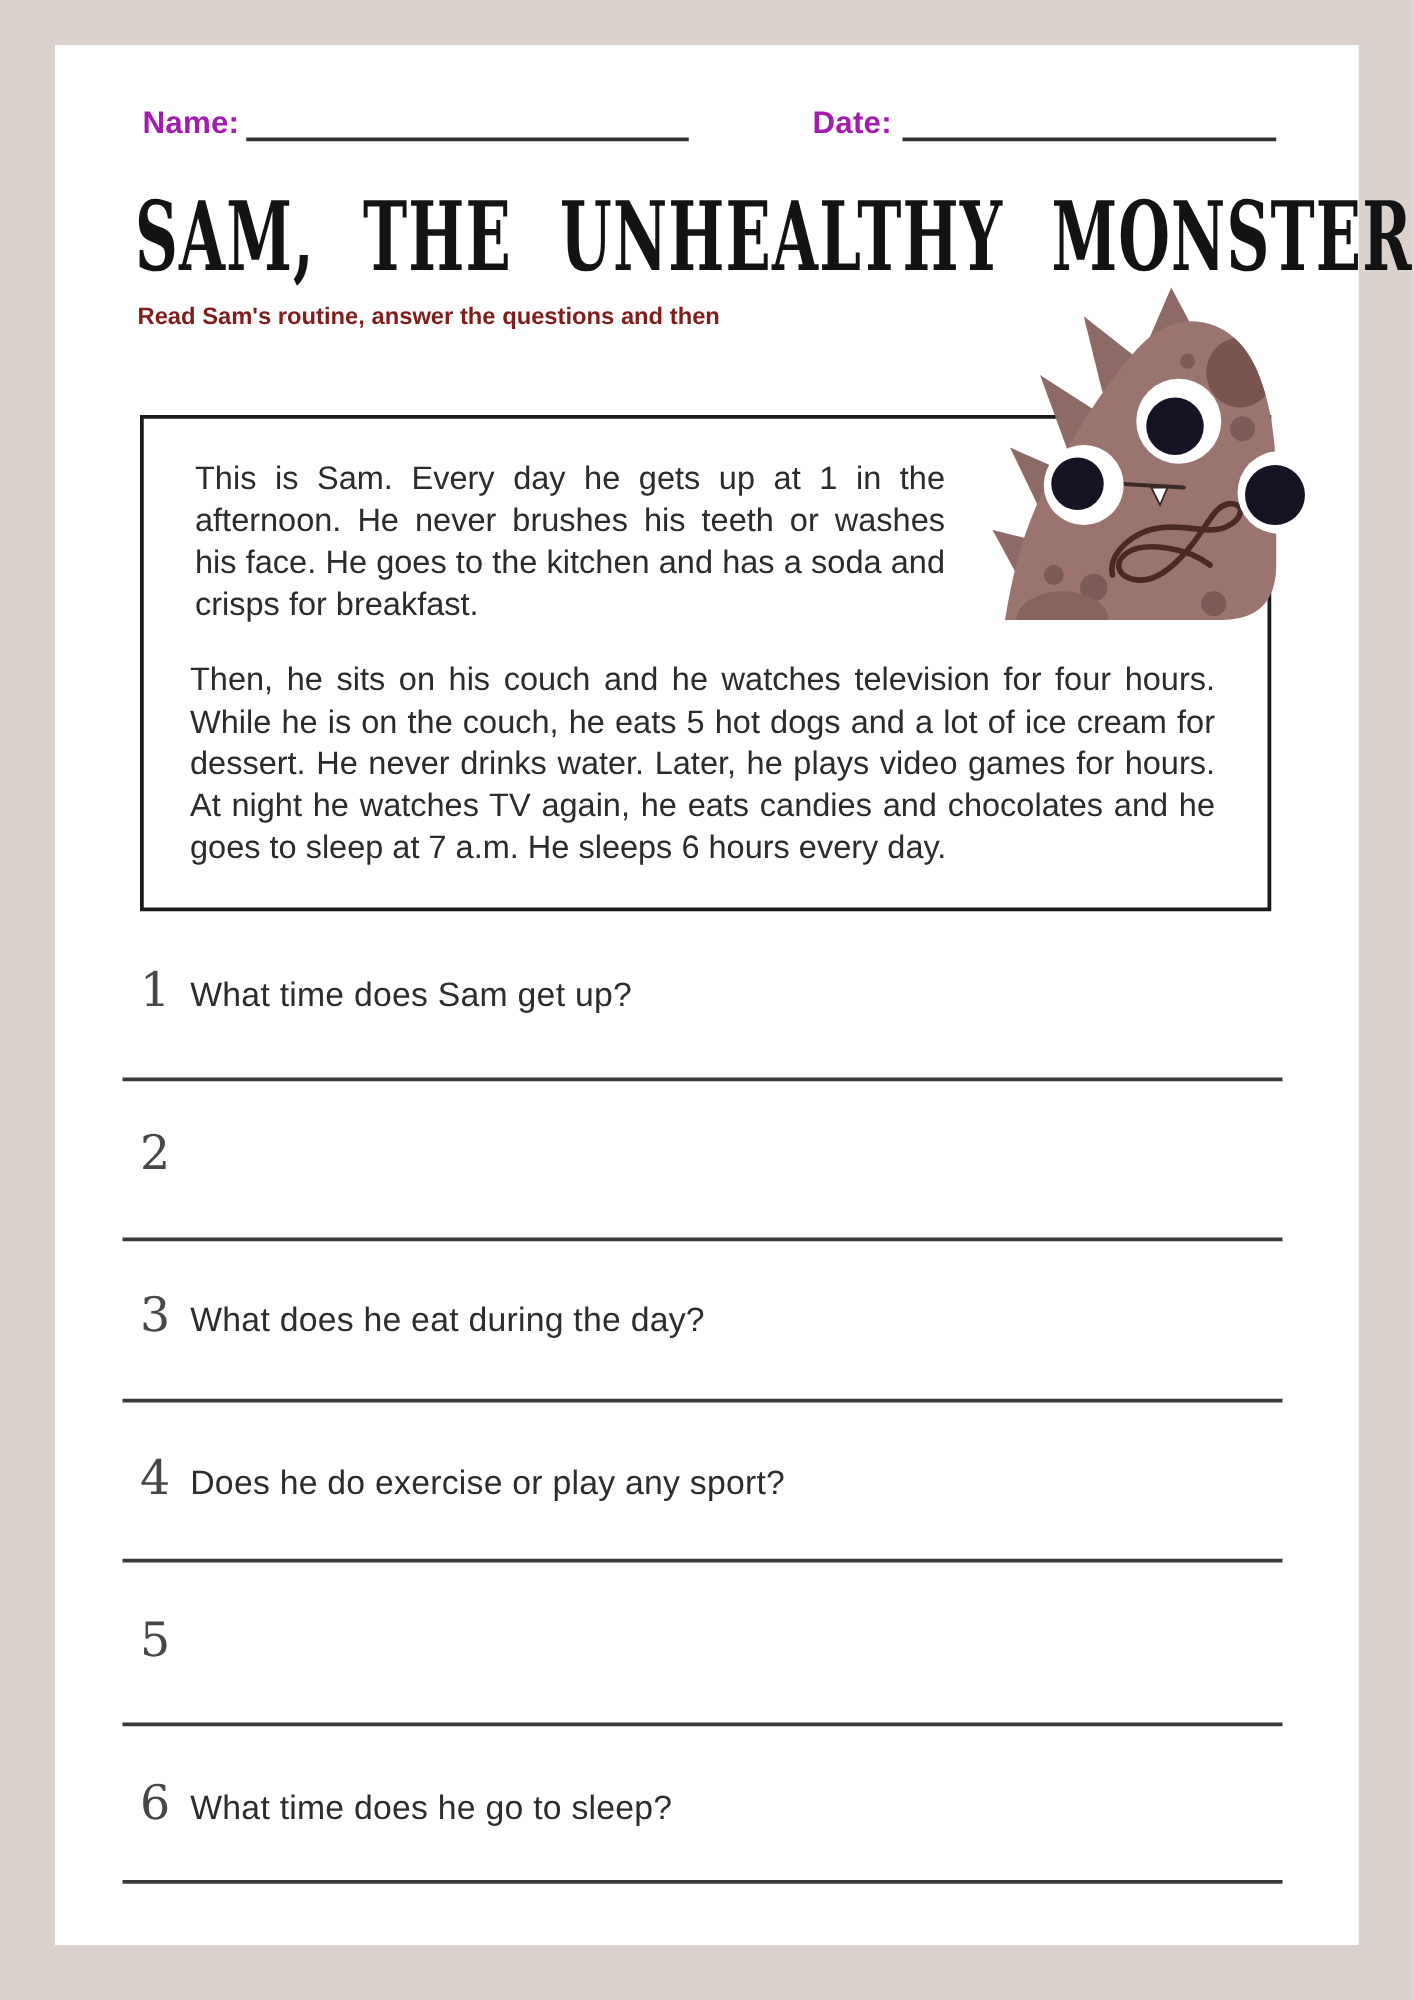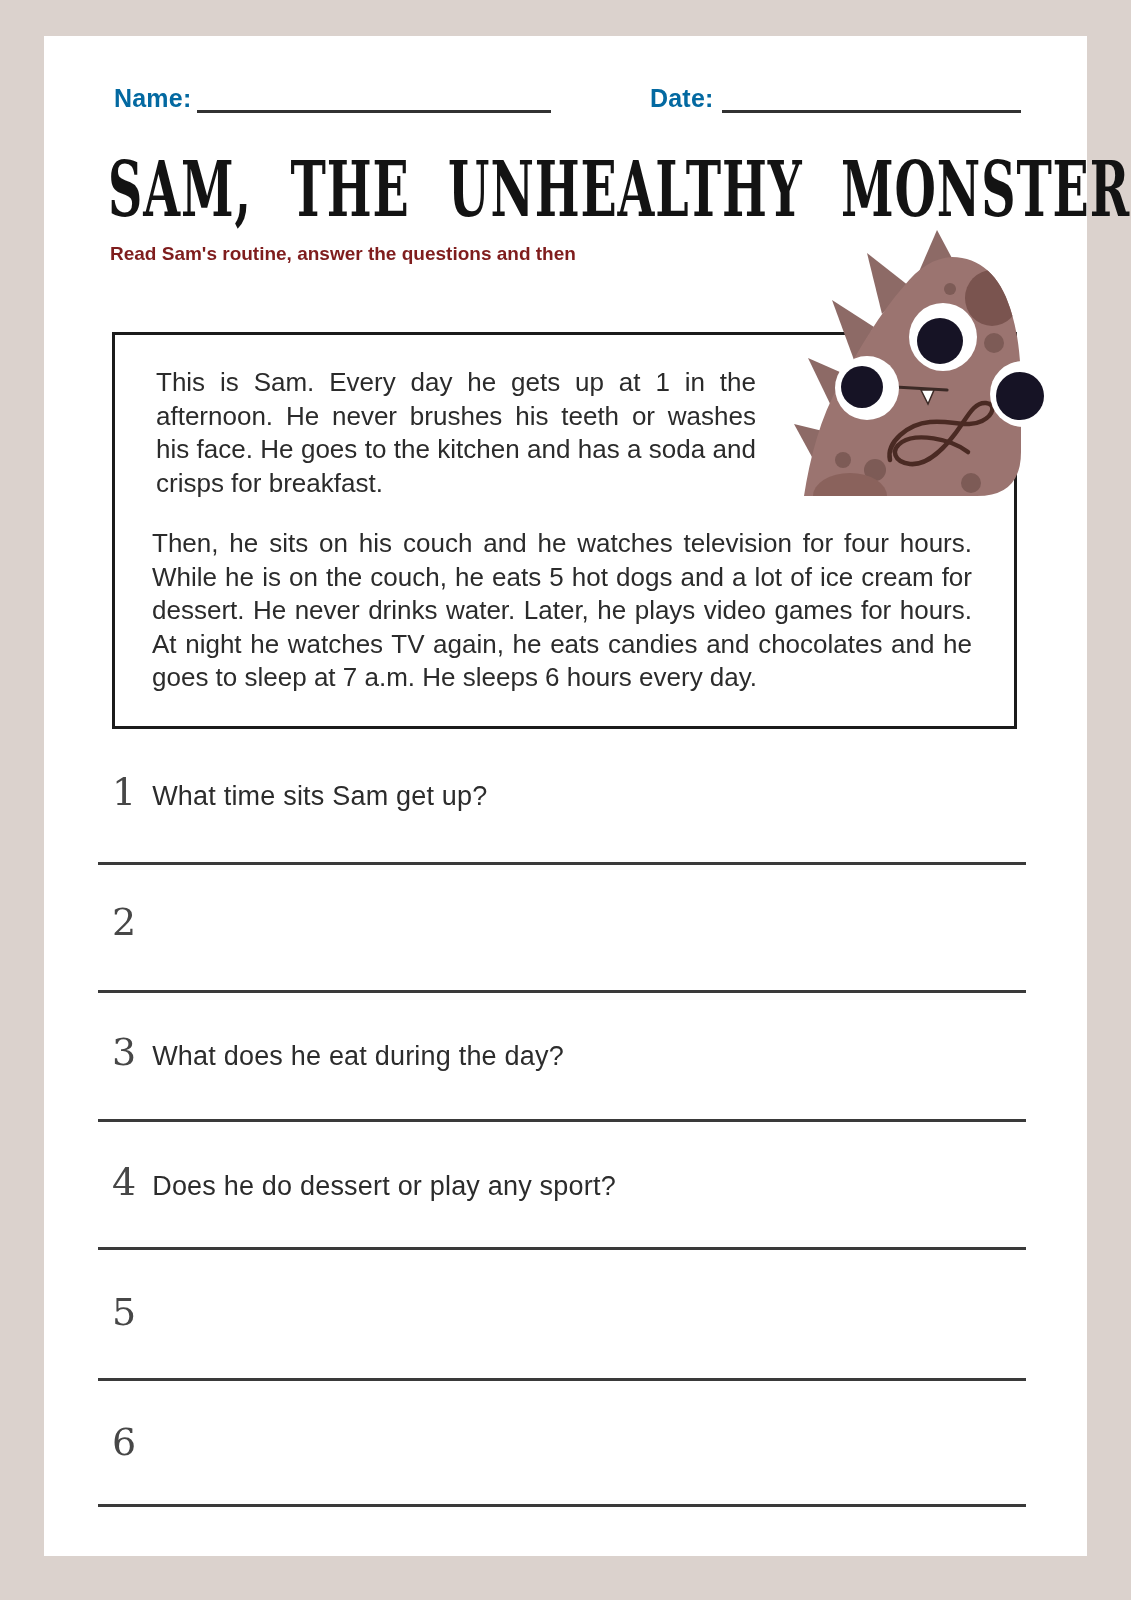--- a/index.html
+++ b/index.html
@@ -9,21 +9,21 @@
     font-family:"Liberation Sans",sans-serif;
     -webkit-font-smoothing:antialiased;
   }
   .paper{
     position:absolute;left:44px;top:36px;width:1043px;height:1520px;
     background:#ffffff;
   }
   .abs{position:absolute;}
   
   .field-label{
-    font-size:25px;font-weight:bold;color:#0369a1;letter-spacing:.2px;
+    font-size:25px;font-weight:bold;color:#a21caf;letter-spacing:.2px;
   }
   .write-line{
     border-top:3px solid #323232;height:0;
   }
   
   .title{
     left:108px;top:156px;
     font-family:"DejaVu Serif",serif;
     font-weight:bold;font-size:54px;line-height:46px;
     color:#131313;white-space:nowrap;
@@ -136,42 +136,43 @@
       <circle cx="77" cy="160" r="32" fill="#ffffff"></circle>
       <circle cx="72" cy="159" r="21" fill="#161325"></circle>
       <circle cx="233" cy="166" r="33" fill="#ffffff"></circle>
       <circle cx="230" cy="168" r="24" fill="#161325"></circle>
     </g>
   </svg>
 </div>
 
 <div class="abs question q1">
   <span class="qnum">1</span>
-  <span class="qtext">What time sits Sam get up?</span>
+  <span class="qtext">What time does Sam get up?</span>
 </div>
 <div class="abs answer-line l1"></div>
 
 <div class="abs question q2">
   <span class="qnum">2</span>
 </div>
 <div class="abs answer-line l2"></div>
 
 <div class="abs question q3">
   <span class="qnum">3</span>
   <span class="qtext">What does he eat during the day?</span>
 </div>
 <div class="abs answer-line l3"></div>
 
 <div class="abs question q4">
   <span class="qnum">4</span>
-  <span class="qtext">Does he do dessert or play any sport?</span>
+  <span class="qtext">Does he do exercise or play any sport?</span>
 </div>
 <div class="abs answer-line l4"></div>
 
 <div class="abs question q5">
   <span class="qnum">5</span>
 </div>
 <div class="abs answer-line l5"></div>
 
 <div class="abs question q6">
   <span class="qnum">6</span>
+  <span class="qtext">What time does he go to sleep?</span>
 </div>
 <div class="abs answer-line l6"></div>
 
 </body></html>

